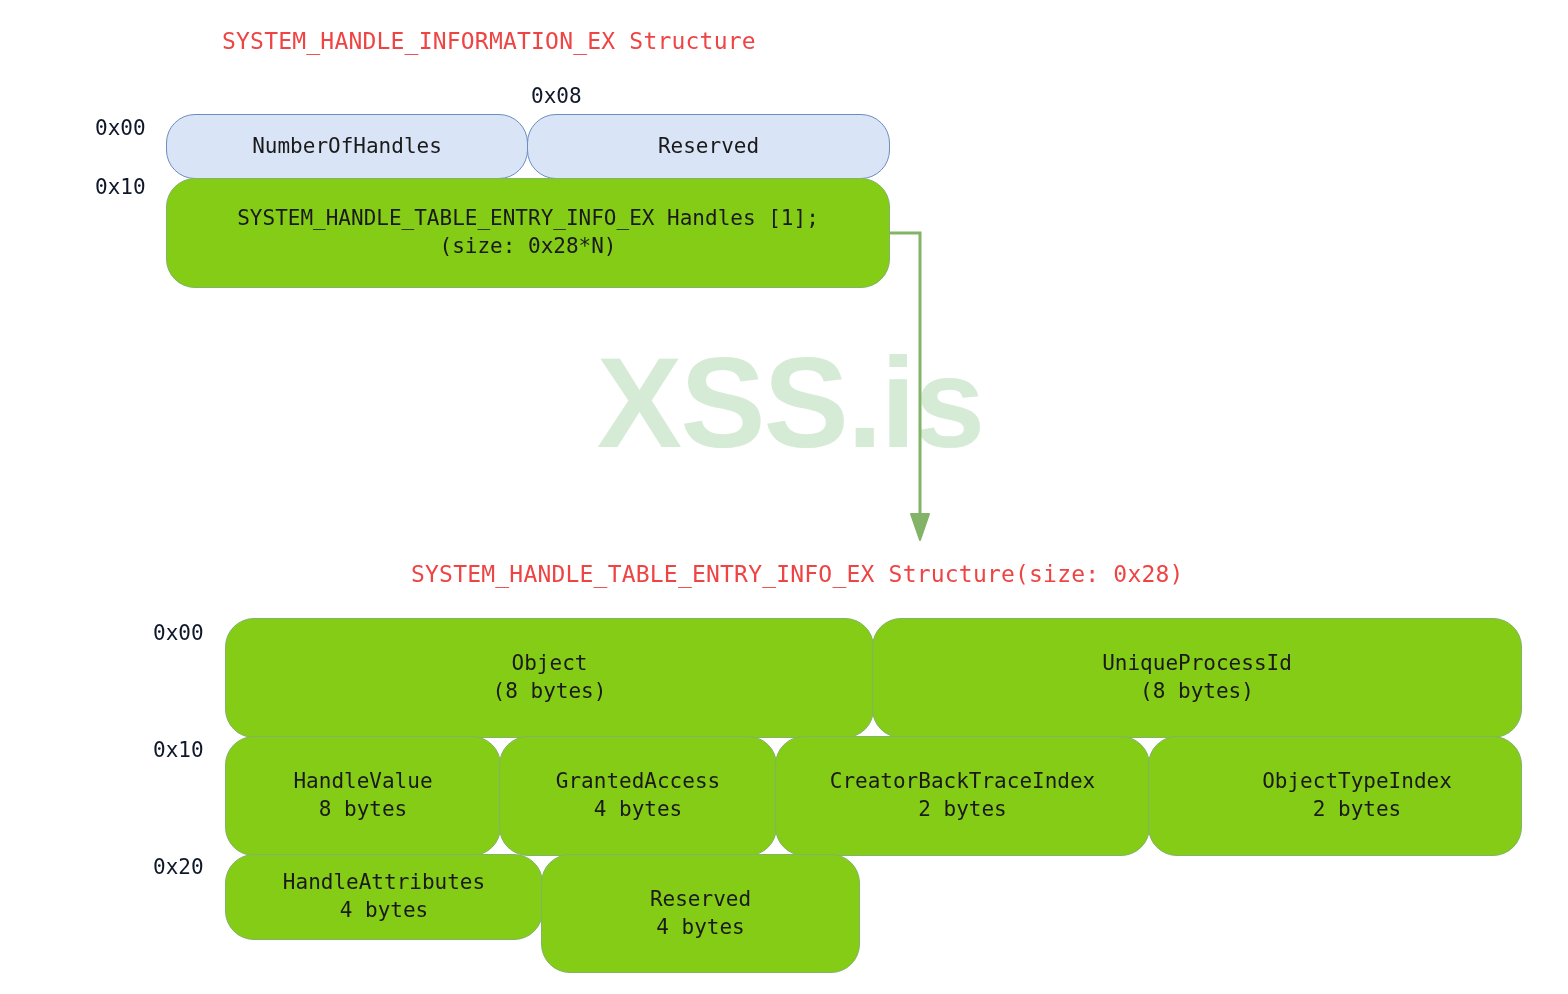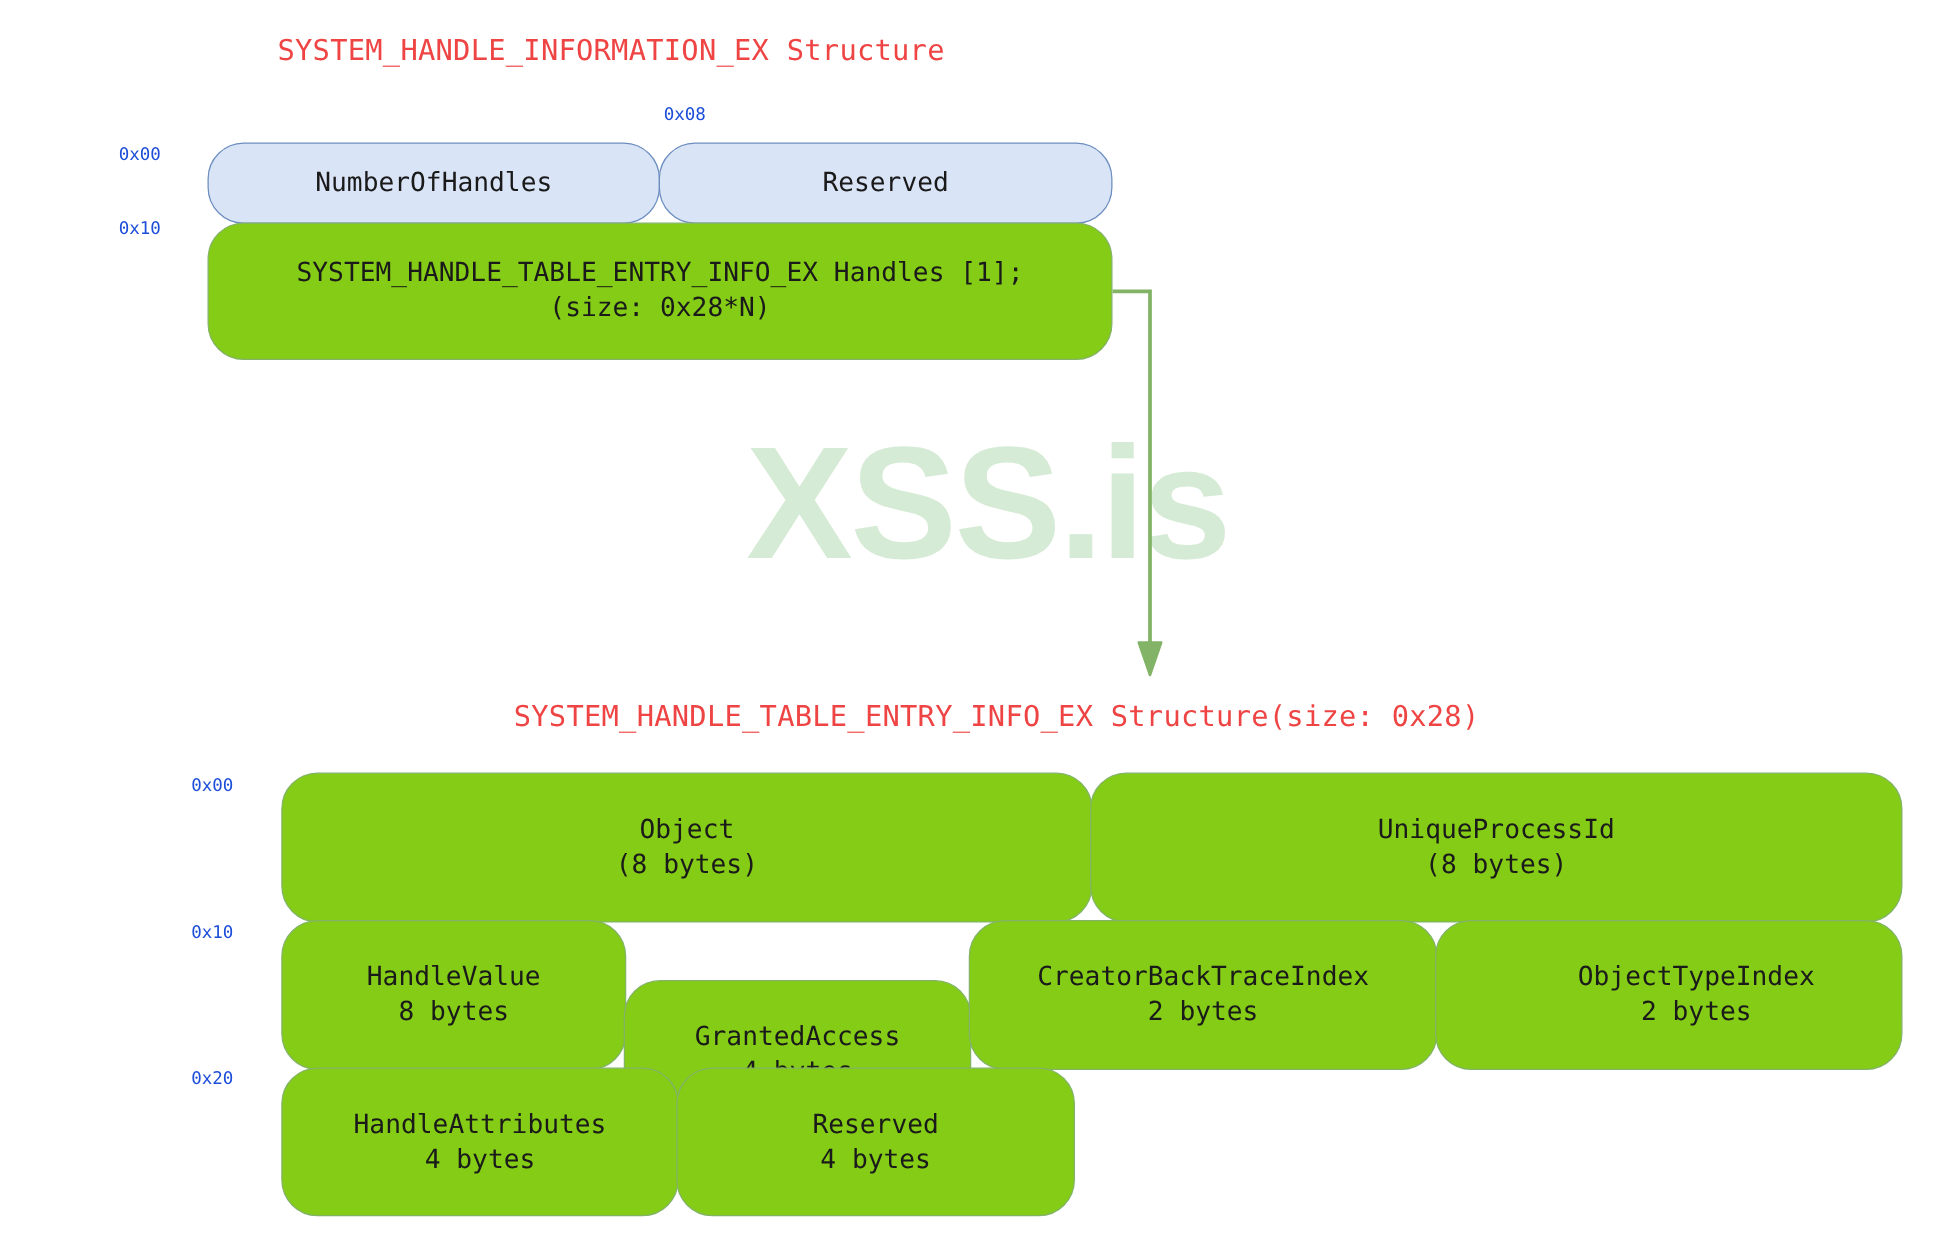--- a/index.html
+++ b/index.html
@@ -43,22 +43,22 @@
     white-space: nowrap;
     color: #ef4444;
     z-index: 3;
   }
   #title-top { left: 222px; top: 28px; }
   #title-bottom { left: 411px; top: 561px; }
 
   
   .offset {
     position: absolute;
-    font-size: 14px;
-    color: #1d4ed8;
+    font-size: 21px;
+    color: #0f172a;
     white-space: nowrap;
     z-index: 3;
   }
 
   
   .cell {
     position: absolute;
     box-sizing: border-box;
     display: flex;
     flex-direction: column;
@@ -125,34 +125,34 @@
   </div>
   <div class="cell green" style="left:872px; top:618px; width:650px; height:120px;">
     <div>UniqueProcessId</div>
     <div class="line2">(8 bytes)</div>
   </div>
 
   <div class="cell green" style="left:225px; top:736px; width:276px; height:120px;">
     <div>HandleValue</div>
     <div class="line2">8 bytes</div>
   </div>
-  <div class="cell green" style="left:499px; top:736px; width:278px; height:120px;margin-top:48px;">
+  <div class="cell green" style="left:499px; top:736px; width:278px; height:120px;">
     <div>GrantedAccess</div>
     <div class="line2">4 bytes</div>
   </div>
   <div class="cell green" style="left:775px; top:736px; width:375px; height:120px;">
     <div>CreatorBackTraceIndex</div>
     <div class="line2">2 bytes</div>
   </div>
   <div class="cell green" style="left:1148px; top:736px; width:374px; height:120px;padding-left:44px;">
     <div>ObjectTypeIndex</div>
     <div class="line2">2 bytes</div>
   </div>
 
-  <div class="cell green" style="left:225px; top:854px; width:318px; height:119px;">
+  <div class="cell green" style="left:225px; top:854px; width:318px; height:86px;">
     <div>HandleAttributes</div>
     <div class="line2">4 bytes</div>
   </div>
   <div class="cell green" style="left:541px; top:854px; width:319px; height:119px;">
     <div>Reserved</div>
     <div class="line2">4 bytes</div>
   </div>
 
 </div>
 

